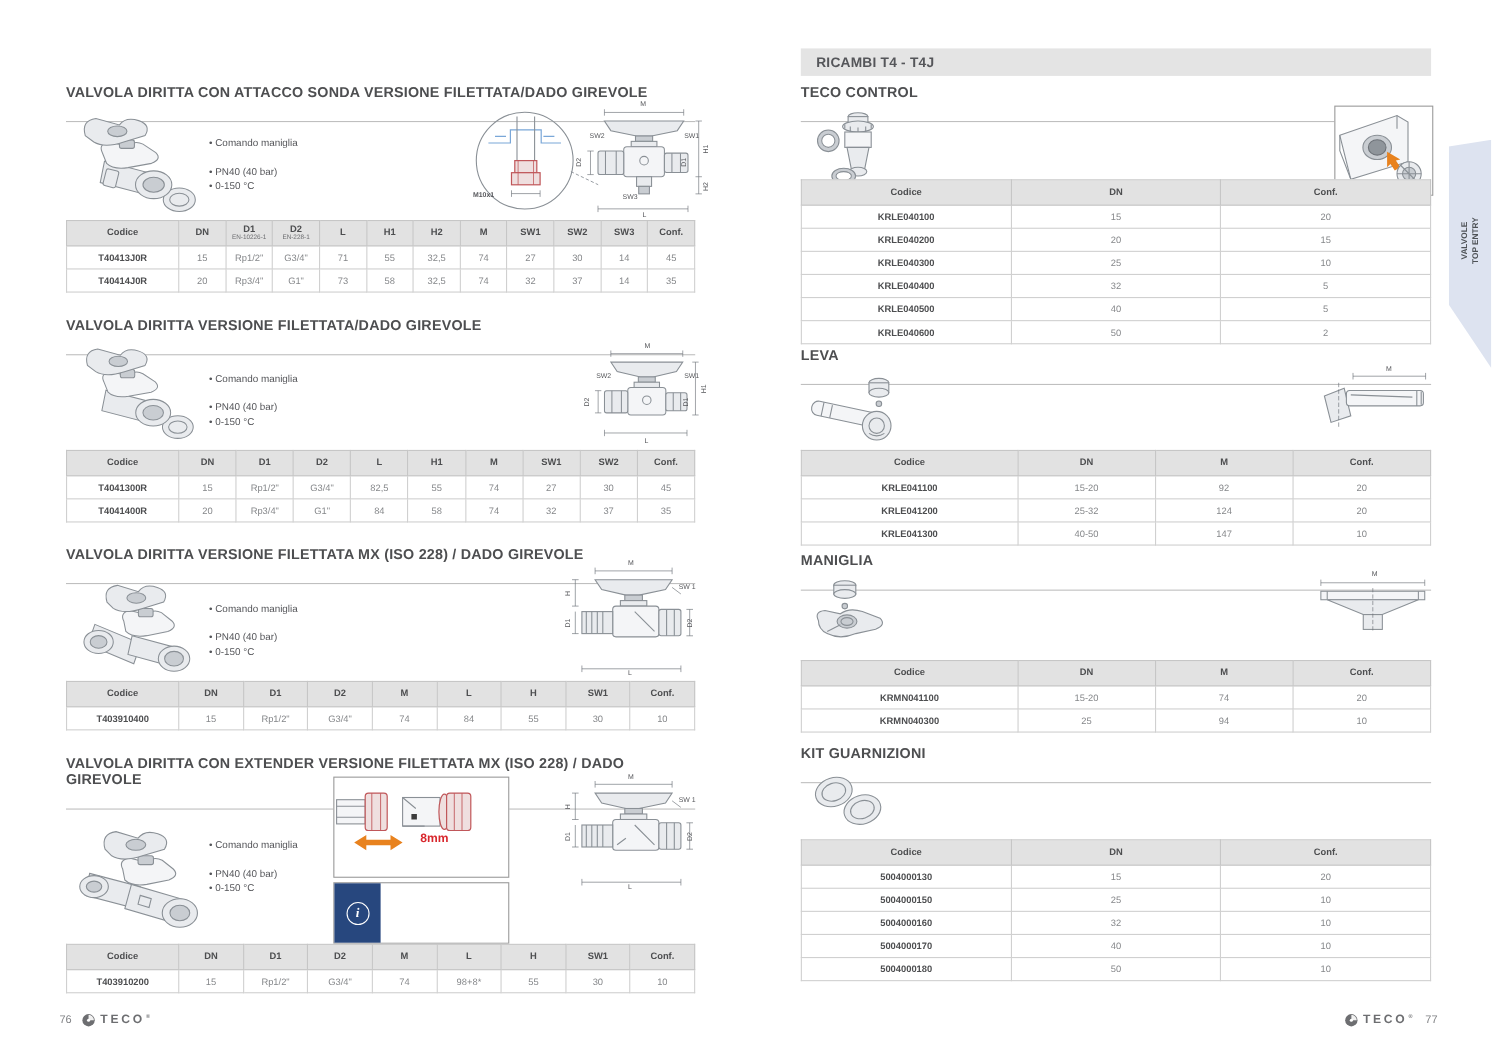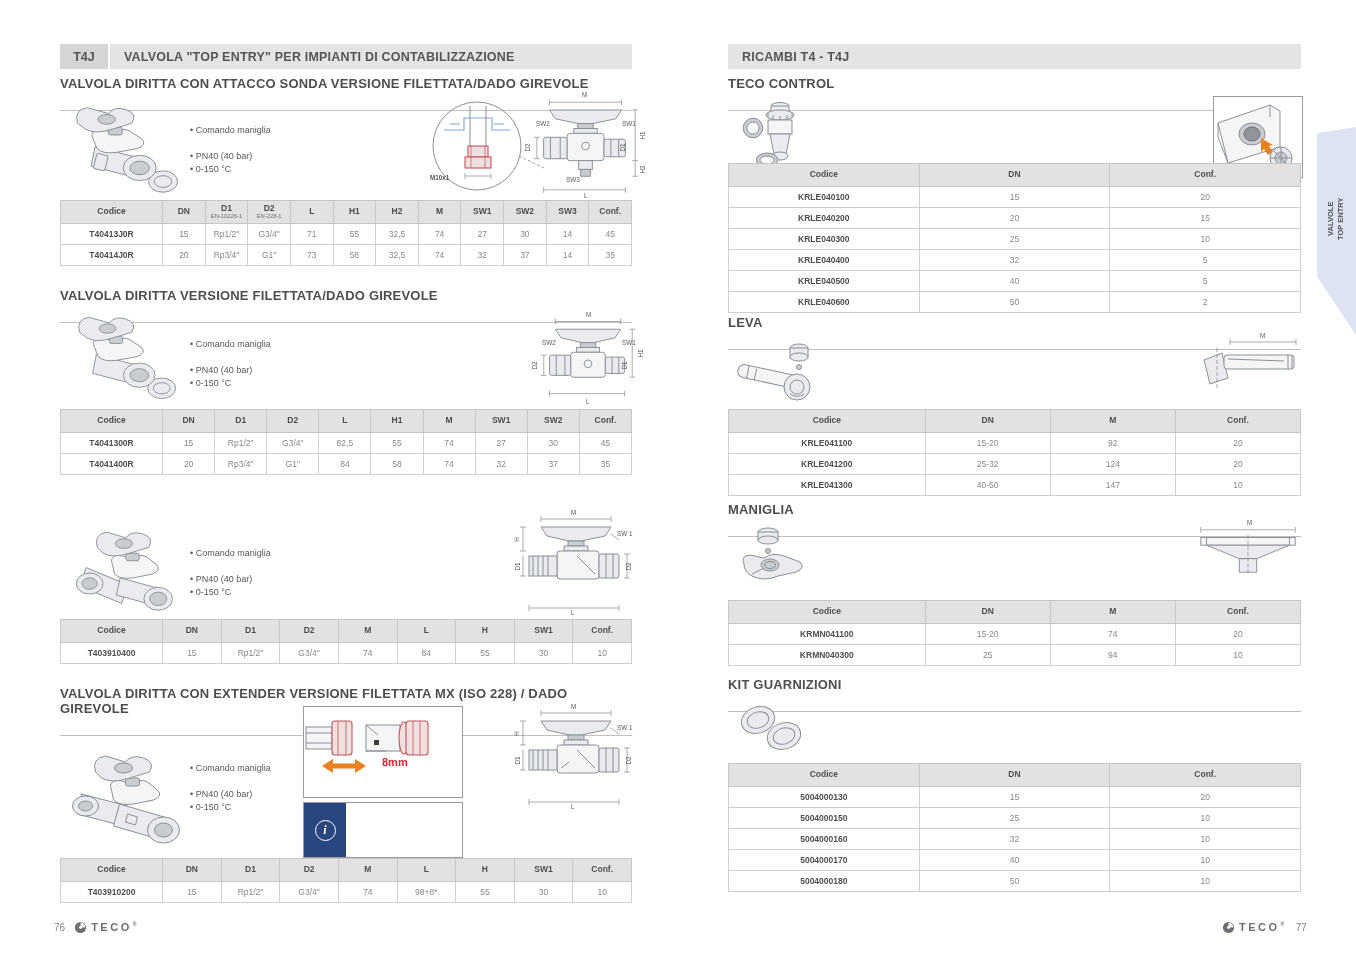--- a/index.html
+++ b/index.html
@@ -60,24 +60,20 @@
   .side-tab .txt{position:absolute;top:82px;left:-21px;width:80px;text-align:center;
                  transform:rotate(-90deg);font-size:7.5px;font-weight:bold;color:#4e5256;line-height:1.3;}
 </style>
 </head>
 <body>
 
 <div id="page">
 
   <div class="abs" style="left:60px;top:0;width:572px;height:959px;">
 
-    <div class="hdr-bar abs" style="left:0;top:44px;width:572px;">
-      <div class="hdr-code">T4J</div>
-      <div class="hdr-title">VALVOLA "TOP ENTRY" PER IMPIANTI DI CONTABILIZZAZIONE</div>
-    </div>
 
     <div class="sec-title abs" style="left:0;top:76px;width:572px;">VALVOLA DIRITTA CON ATTACCO SONDA VERSIONE FILETTATA/DADO GIREVOLE</div>
 
     <svg class="abs" style="left:5px;top:98px;" width="128" height="102" viewBox="0 0 130 105">
       <ellipse class="fl" cx="100" cy="86" rx="15" ry="11"></ellipse>
         <ellipse fill="#fff" class="ln" cx="100" cy="86" rx="9" ry="6"></ellipse>
       <path class="fl" d="M30 50 L76 62 L72 82 L26 70 Z"></path>
       <ellipse class="fl" cx="76" cy="72" rx="17" ry="13"></ellipse>
         <ellipse class="dk" cx="76" cy="72" rx="10" ry="7"></ellipse>
       <path class="fl2" d="M28 42 Q24 34 34 32 L52 36 Q58 30 66 34 L78 42 Q84 48 74 52 L52 56 Q38 58 32 52 Z"></path>
@@ -267,20 +263,21 @@
             <td>84</td>
             <td>58</td>
             <td>74</td>
             <td>32</td>
             <td>37</td>
             <td>35</td>
           </tr>
         </tbody>
       </table>
 
+    <div class="sec-title abs" style="left:0;top:496px;width:572px;">VALVOLA DIRITTA VERSIONE FILETTATA MX (ISO 228) / DADO GIREVOLE</div>
 
     <svg class="abs" style="left:5px;top:515px;" width="135" height="100" viewBox="0 0 130 105">
       <path class="fl" d="M14 58 L60 70 L56 90 L10 78 Z" transform="rotate(8 35 74)"></path>
       <ellipse class="fl" cx="20" cy="72" rx="14" ry="11"></ellipse>
         <ellipse class="dk" cx="20" cy="72" rx="8" ry="6"></ellipse>
       <path class="fl" d="M52 66 L96 78 L92 96 L48 84 Z"></path>
       <ellipse class="fl" cx="92" cy="88" rx="15" ry="12"></ellipse>
         <ellipse class="dk" cx="92" cy="88" rx="9" ry="7"></ellipse>
       <path class="fl2" d="M44 52 Q40 44 50 42 L66 46 Q72 40 80 44 L90 52 Q96 58 86 62 L66 66 Q52 68 46 62 Z"></path>
       <rect class="dk" x="58" y="40" width="14" height="8" rx="2"></rect>

